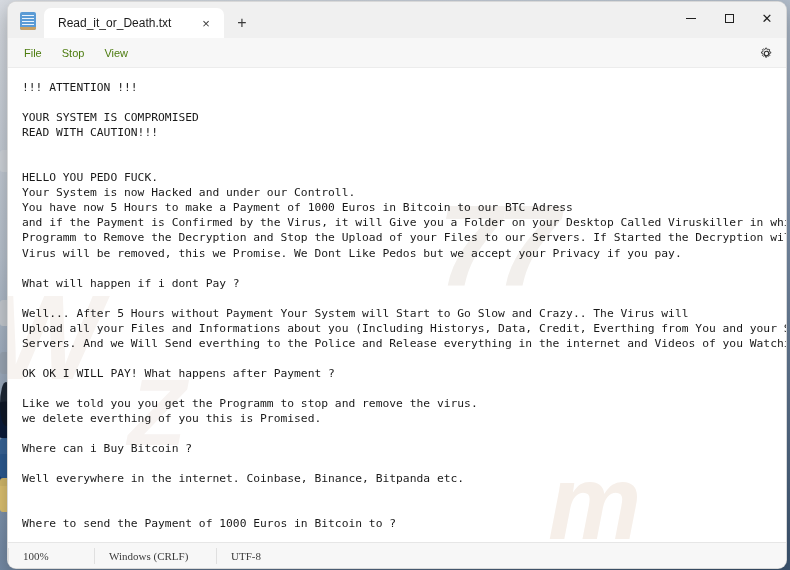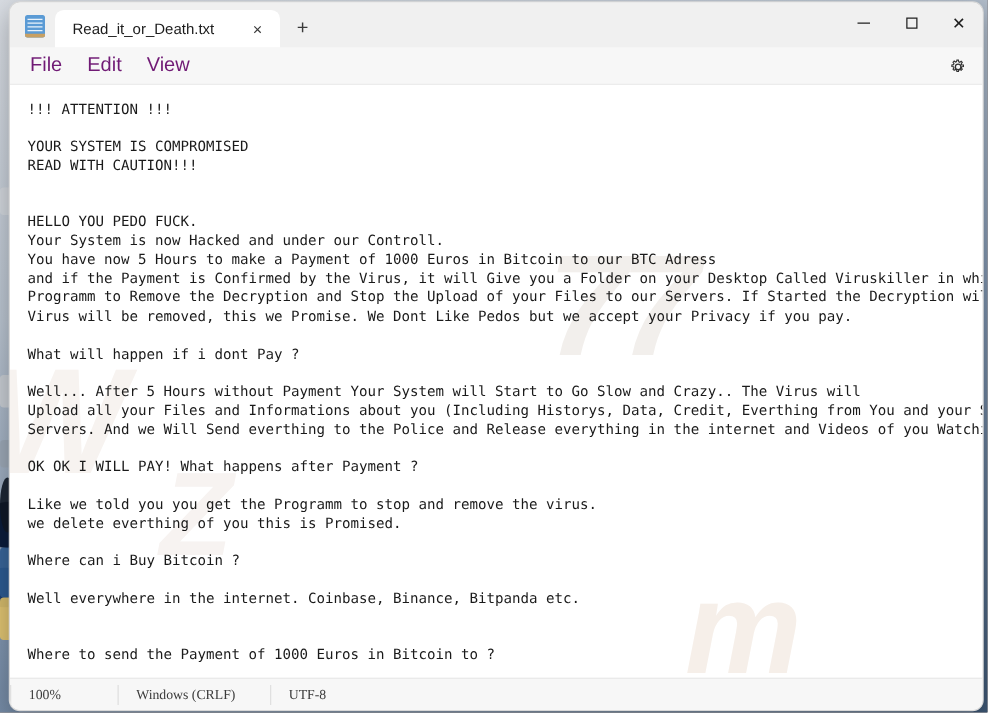--- a/index.html
+++ b/index.html
@@ -144,22 +144,22 @@
     height: 30px;
     flex: 0 0 30px;
     background: #f7f7f7;
     display: flex;
     align-items: center;
     padding-left: 6px;
     position: relative;
     border-bottom: 1px solid #ececec;
   }
   .menu-item {
-    font-size: 16px;
-    color: #701a75;
+    font-size: 11px;
+    color: #4d7c0f;
     padding: 4px 10px;
     border-radius: 4px;
     cursor: default;
   }
   #gear {
     position: absolute;
     right: 8px; top: 4px;
     width: 24px; height: 22px;
     display: flex; align-items: center; justify-content: center;
     border-radius: 4px;
@@ -274,21 +274,21 @@
         <span class="sq"></span>
       </div>
       <div class="winbtn close">
         <span class="x">✕</span>
       </div>
     </div>
   </div>
 
   <div id="menubar">
     <div class="menu-item">File</div>
-    <div class="menu-item">Edit</div>
+    <div class="menu-item">Stop</div>
     <div class="menu-item">View</div>
 
     <div id="gear" title="Settings">
       <svg width="15" height="15" viewBox="0 0 16 16">
         <path d="M8 5.1a2.9 2.9 0 1 0 0 5.8 2.9 2.9 0 0 0 0-5.8zm0 1.1a1.8 1.8 0 1 1 0 3.6 1.8 1.8 0 0 1 0-3.6z" fill="#333"></path>
         <path d="M7.3 1h1.4l.25 1.5.95.4 1.25-.85 1 1-.85 1.25.4.95L13.2 5.3v1.4l-1.5.25-.4.95.85 1.25-1 1-1.25-.85-.95.4L8.7 11.2H7.3l-.25-1.5-.95-.4-1.25.85-1-1 .85-1.25-.4-.95L2.8 6.7V5.3l1.5-.25.4-.95-.85-1.25 1-1 1.25.85.95-.4z" fill="none" stroke="#333" stroke-width="1" transform="translate(0,1.3) scale(0.95)"></path>
       </svg>
     </div>
   </div>
 

